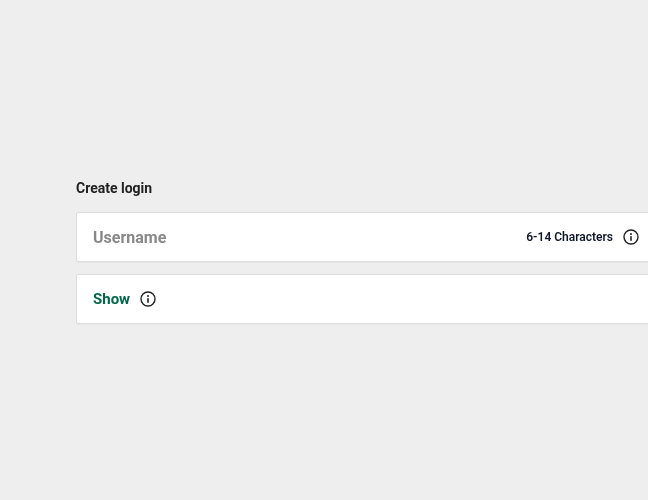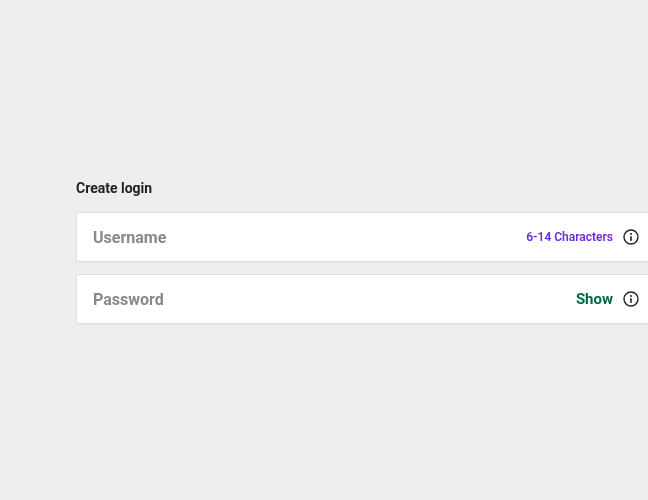--- a/index.html
+++ b/index.html
@@ -47,21 +47,21 @@
       background: transparent;
       font-family: inherit;
     }
     .input-field::placeholder {
       color: #888888;
       font-weight: 700;
     }
     .hint-text {
       font-size: 12px;
       font-weight: 600;
-      color: #6d28d9;
+      color: #0f172a;
       margin-right: 10px;
       white-space: nowrap;
     }
     .show-link {
       font-size: 15px;
       font-weight: 700;
       color: #006747;
       margin-right: 10px;
       cursor: pointer;
       white-space: nowrap;
@@ -91,21 +91,20 @@
     <span class="info-icon">
       <svg width="16" height="16" viewBox="0 0 16 16" fill="none">
         <circle cx="8" cy="8" r="7" stroke="#222222" stroke-width="1.4"></circle>
         <circle cx="8" cy="5" r="1" fill="#222222"></circle>
         <rect x="7.2" y="7" width="1.6" height="5" rx="0.8" fill="#222222"></rect>
       </svg>
     </span>
   </div>
 
   <div class="input-card">
-    <input class="input-field" type="password" placeholder="Password" style="">
     <span class="show-link">Show</span>
     <span class="info-icon">
       <svg width="16" height="16" viewBox="0 0 16 16" fill="none">
         <circle cx="8" cy="8" r="7" stroke="#222222" stroke-width="1.4"></circle>
         <circle cx="8" cy="5" r="1" fill="#222222"></circle>
         <rect x="7.2" y="7" width="1.6" height="5" rx="0.8" fill="#222222"></rect>
       </svg>
     </span>
   </div>
 </div>

